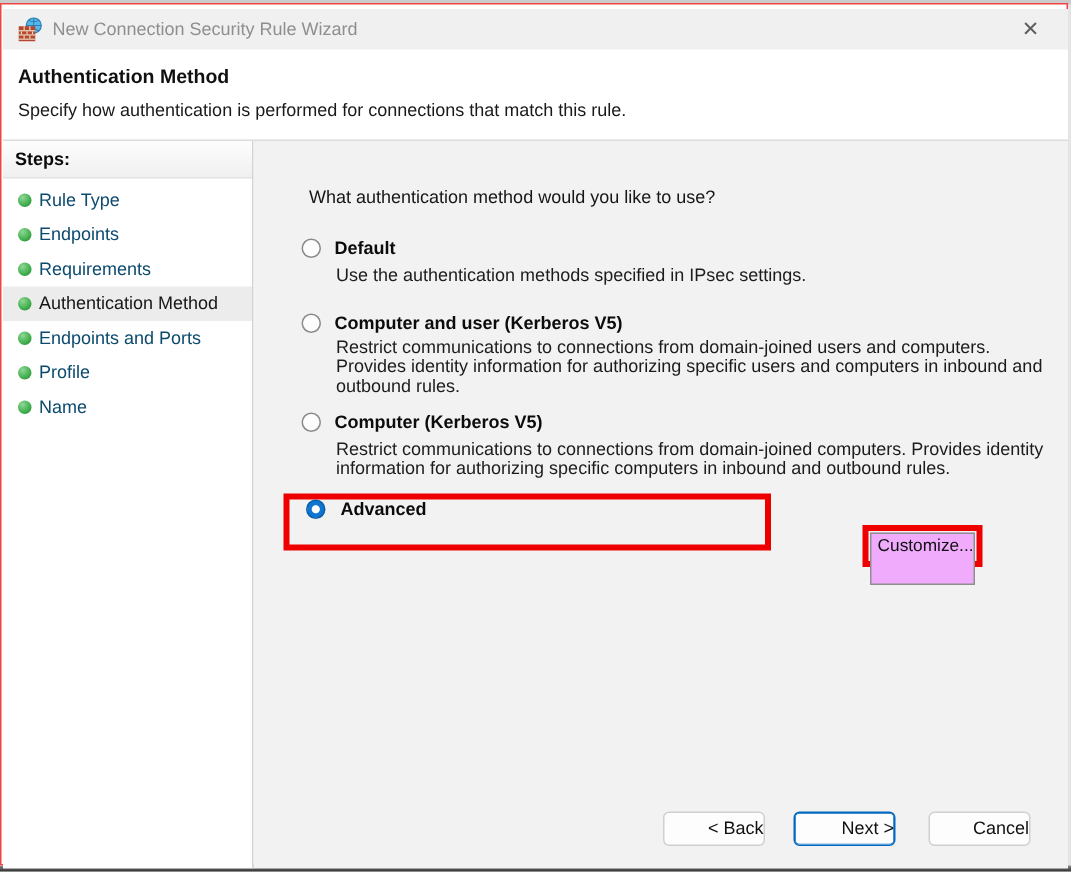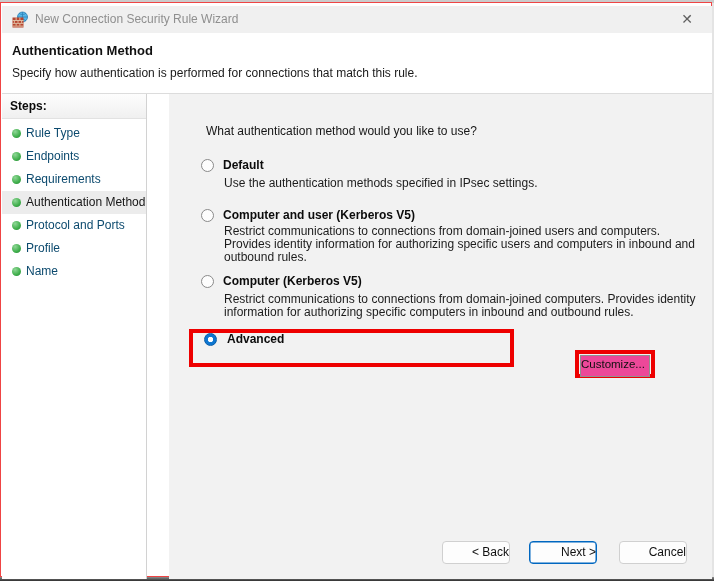--- a/index.html
+++ b/index.html
@@ -21,21 +21,21 @@
   .titlebar .title{position:absolute;left:33px;top:0;height:27px;line-height:27px;
     font-size:12px;color:#8f8f8f;white-space:nowrap;}
   .close-btn{position:absolute;right:12px;top:0;width:26px;height:27px;line-height:27px;
     text-align:center;font-size:14px;color:#5f5f5f;cursor:default;}
   
   .header{position:absolute;left:1px;top:30px;width:710px;height:61px;background:#ffffff;
     box-sizing:border-box;border-bottom:1px solid #dcdcdc;}
   .header .h-title{position:absolute;left:10px;top:10px;font-size:13px;font-weight:bold;color:#101010;}
   .header .h-sub{position:absolute;left:10px;top:33px;font-size:12px;color:#1a1a1a;}
   
-  .sidebar{position:absolute;left:1px;top:91px;width:145px;height:485px;background:#ffffff;
+  .sidebar{position:absolute;left:1px;top:91px;width:167px;height:485px;background:#ffffff;
     box-sizing:border-box;border-right:1px solid #d2d2d2;}
   .steps-head{position:absolute;left:0;top:0;width:100%;height:25px;line-height:25px;
     box-sizing:border-box;padding-left:8px;font-size:12px;font-weight:bold;color:#0a0a0a;
     background:linear-gradient(#fdfdfd,#f0f0f0);border-bottom:1px solid #e2e2e2;}
   .step-item{position:absolute;left:0;width:100%;height:23px;line-height:23px;font-size:12px;
     color:#0c4a6e;cursor:default;}
   .step-item .bullet{position:absolute;left:10px;top:7px;width:9px;height:9px;border-radius:50%;
     background:radial-gradient(circle at 35% 30%, #8fd796, #3fae4b 60%, #1f8230 100%);}
   .step-item .s-label{position:absolute;left:24px;white-space:nowrap;}
   .step-item.active{background:#ececec;color:#161616;}
@@ -45,23 +45,23 @@
   .radio{position:absolute;width:13px;height:13px;border-radius:50%;box-sizing:border-box;
     background:#fdfdfd;border:1px solid #8a8a8a;}
   .radio.selected{border:1px solid #0a5ea8;
     background:radial-gradient(circle at center, #ffffff 0 2.4px, #0d76d1 3px 100%);}
   .opt-label{position:absolute;font-size:12px;font-weight:bold;color:#0c0c0c;white-space:nowrap;}
   .opt-desc{position:absolute;font-size:12px;color:#1c1c1c;line-height:13px;white-space:nowrap;}
   
   .annot{position:absolute;box-sizing:border-box;border:4px solid #ee0000;background:transparent;}
   .annot.adv{left:20px;top:235px;width:325px;height:38px;}
   .annot.cust{left:406px;top:256px;width:80px;height:28px;}
-  .customize-btn{position:absolute;left:411px;top:261px;width:70px;height:22px;
-    box-sizing:border-box;background:#ec4899;border:1px solid #8f8f8f;
-    font-size:11.5px;color:#101010;text-align:left;line-height:17px;cursor:default;}
+  .customize-btn{position:absolute;left:411px;top:261px;width:70px;height:35px;
+    box-sizing:border-box;background:#f0abfc;border:1px solid #8f8f8f;
+    font-size:11.5px;color:#101010;text-align:right;line-height:17px;cursor:default;}
   
   .btn{position:absolute;top:538px;width:68px;height:23px;box-sizing:border-box;
     background:#fdfdfd;border:1px solid #d0d0d0;border-radius:4px;
     font-size:12px;color:#101010;text-align:right;line-height:21px;cursor:default;}
   .btn.default{border:1px solid #0067c0;box-shadow:inset 0 0 0 0.5px #0067c0;}
   .btn.back{left:441px;} .btn.next{left:528px;} .btn.cancel{left:618px;}
 </style>
 </head>
 <body>
 
@@ -116,21 +116,21 @@
       <div class="step-item" style="top:74px;">
         <span class="bullet"></span>
         <span class="s-label">Requirements</span>
       </div>
       <div class="step-item active" style="top:97px;">
         <span class="bullet"></span>
         <span class="s-label">Authentication Method</span>
       </div>
       <div class="step-item" style="top:120px;">
         <span class="bullet"></span>
-        <span class="s-label">Protocol and Ports</span>
+        <span class="s-label">Endpoints and Ports</span>
       </div>
       <div class="step-item" style="top:143px;">
         <span class="bullet"></span>
         <span class="s-label">Profile</span>
       </div>
       <div class="step-item" style="top:166px;">
         <span class="bullet"></span>
         <span class="s-label">Name</span>
       </div>
     </div>

